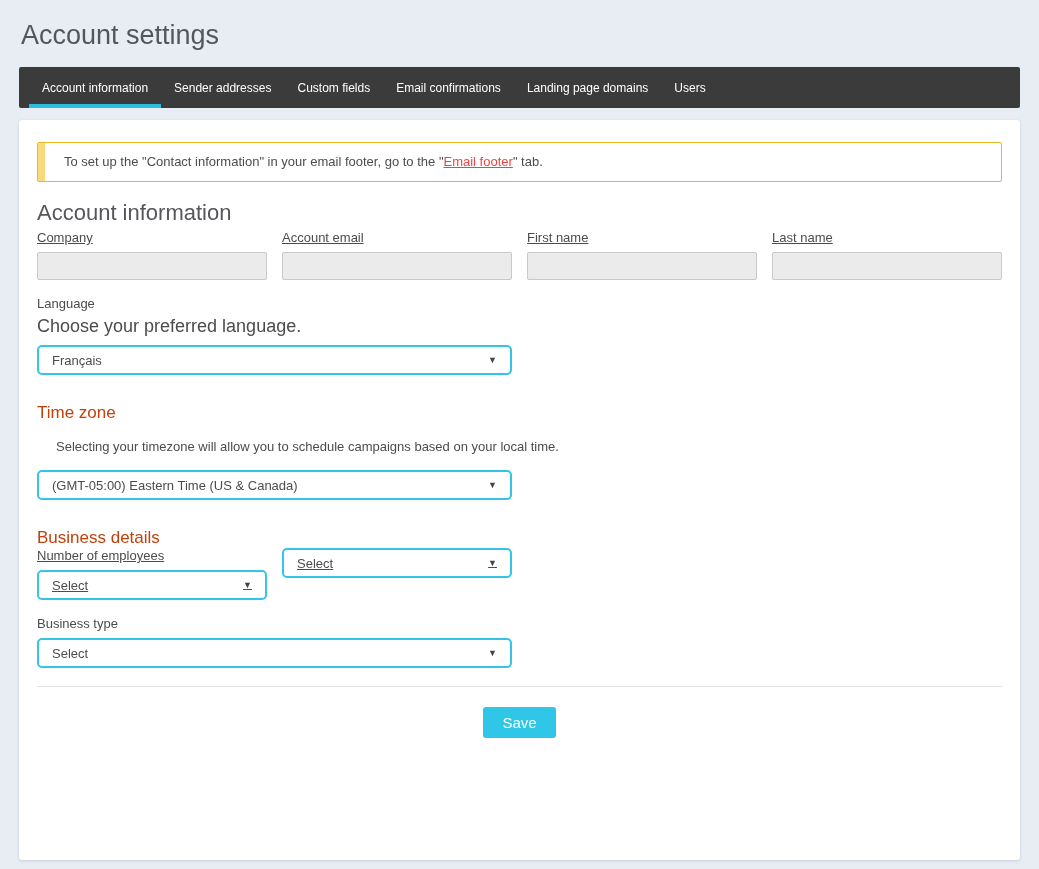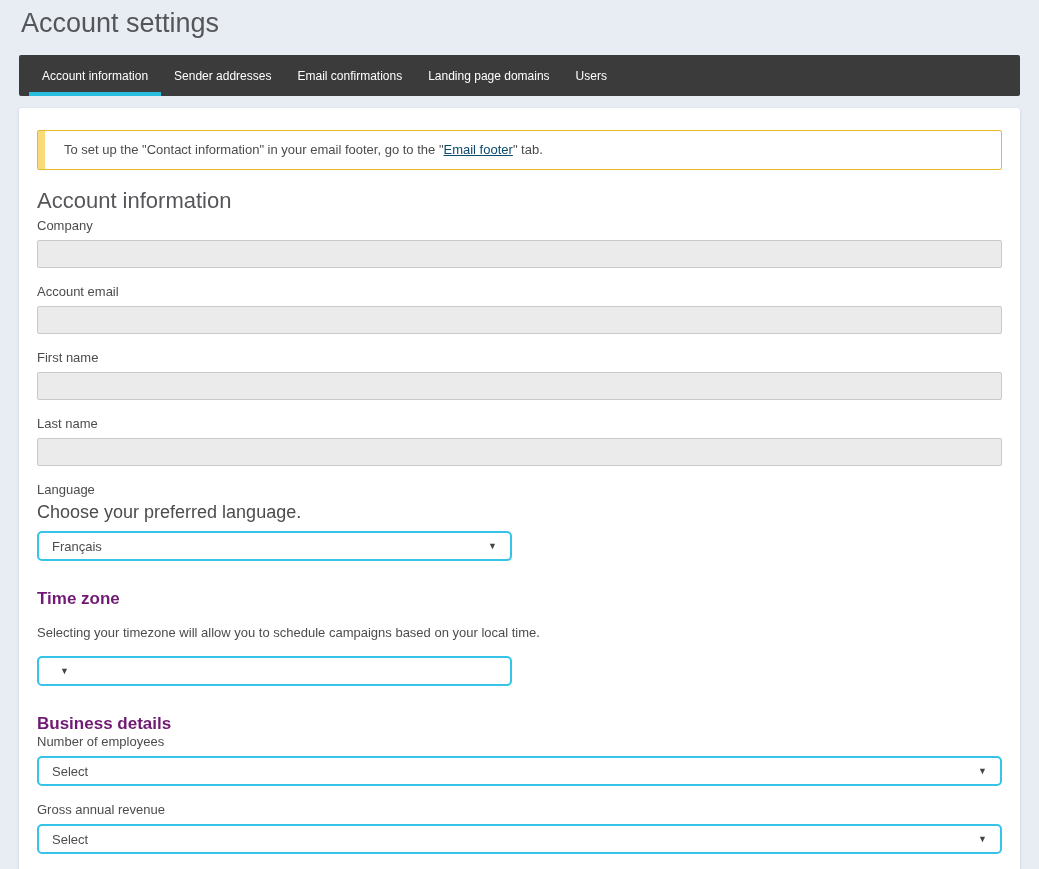--- a/index.html
+++ b/index.html
@@ -10,21 +10,21 @@
     background: #e8edf3;
     font-family: "Liberation Sans", "DejaVu Sans", sans-serif;
     color: #4c4c4c;
     overflow: hidden;
   }
   .page-title {
     font-size: 27px;
     font-weight: 400;
     color: #55565a;
     margin: 0;
-    padding: 8px 0 16px 21px;
+    padding: 20px 0 16px 21px;
   }
   .tabbar {
     margin: 0 19px;
     background: #3b3b3b;
     height: 41px;
     display: flex;
     align-items: stretch;
     padding: 0 10px;
     border-radius: 2px;
   }
@@ -64,47 +64,48 @@
     margin-bottom: 18px;
     overflow: hidden;
   }
   .alert-bar {
     position: absolute;
     left: 0; top: 0; bottom: 0;
     width: 7px;
     background: #f8da7a;
   }
   .alert a {
-    color: #0c4a6e;
+    color: #ef4444;
     text-decoration: underline;
     cursor: pointer;
   }
   .section-heading-lg {
     font-size: 22px;
     font-weight: 400;
     color: #55565a;
     margin: 0 0 4px;
   }
   .section-heading {
     font-size: 17px;
-    font-weight: 700;
-    color: #701a75;
+    font-weight: 400;
+    color: #c2410c;
     margin: 28px 0 0;
   }
   .desc {
     font-size: 13px;
     line-height: 17px;
     color: #4c4c4c;
     margin: 0 0 15px;
   }
-  .section-heading + .desc { margin-top: 15px; }
+  .section-heading + .desc { margin-top: 15px; margin-left: 19px; }
   .grid2 {
     display: grid;
-    grid-template-columns: 1fr;
+    grid-template-columns: 1fr 1fr 1fr 1fr;
     column-gap: 15px;
+    text-decoration: underline;
   }
   .field { margin-bottom: 16px; }
   .field-label {
     display: block;
     font-size: 13px;
     color: #4c4c4c;
     margin-bottom: 7px;
   }
   .field-sublabel {
     display: block;
@@ -162,20 +163,21 @@
   }
 </style>
 </head>
 <body>
 
 <h1 class="page-title">Account settings</h1>
 
 <nav class="tabbar">
   <div class="tab active">Account information</div>
   <div class="tab">Sender addresses</div>
+  <div class="tab">Custom fields</div>
   <div class="tab">Email confirmations</div>
   <div class="tab">Landing page domains</div>
   <div class="tab">Users</div>
 </nav>
 
 <main class="card">
 
   <div class="alert">
     <span class="alert-bar"></span>
     <span>To set up the "Contact information" in your email footer, go to the "</span><a>Email footer</a><span>" tab.</span>
@@ -208,36 +210,36 @@
     <div class="select half">
       <span>Français</span>
       <span class="arrow">▼</span>
     </div>
   </div>
 
   <h3 class="section-heading">Time zone</h3>
   <p class="desc">Selecting your timezone will allow you to schedule campaigns based on your local time.</p>
   <div class="field">
     <div class="select half">
+      <span>(GMT-05:00) Eastern Time (US &amp; Canada)</span>
       <span class="arrow">▼</span>
     </div>
   </div>
 
   <h3 class="section-heading" style="">Business details</h3>
 
   <div class="grid2">
     <div class="field">
       <label class="field-label">Number of employees</label>
       <div class="select">
         <span>Select</span>
         <span class="arrow">▼</span>
       </div>
     </div>
     <div class="field">
-      <label class="field-label">Gross annual revenue</label>
       <div class="select">
         <span>Select</span>
         <span class="arrow">▼</span>
       </div>
     </div>
   </div>
 
   <div class="field">
     <label class="field-label">Business type</label>
     <div class="select half">

